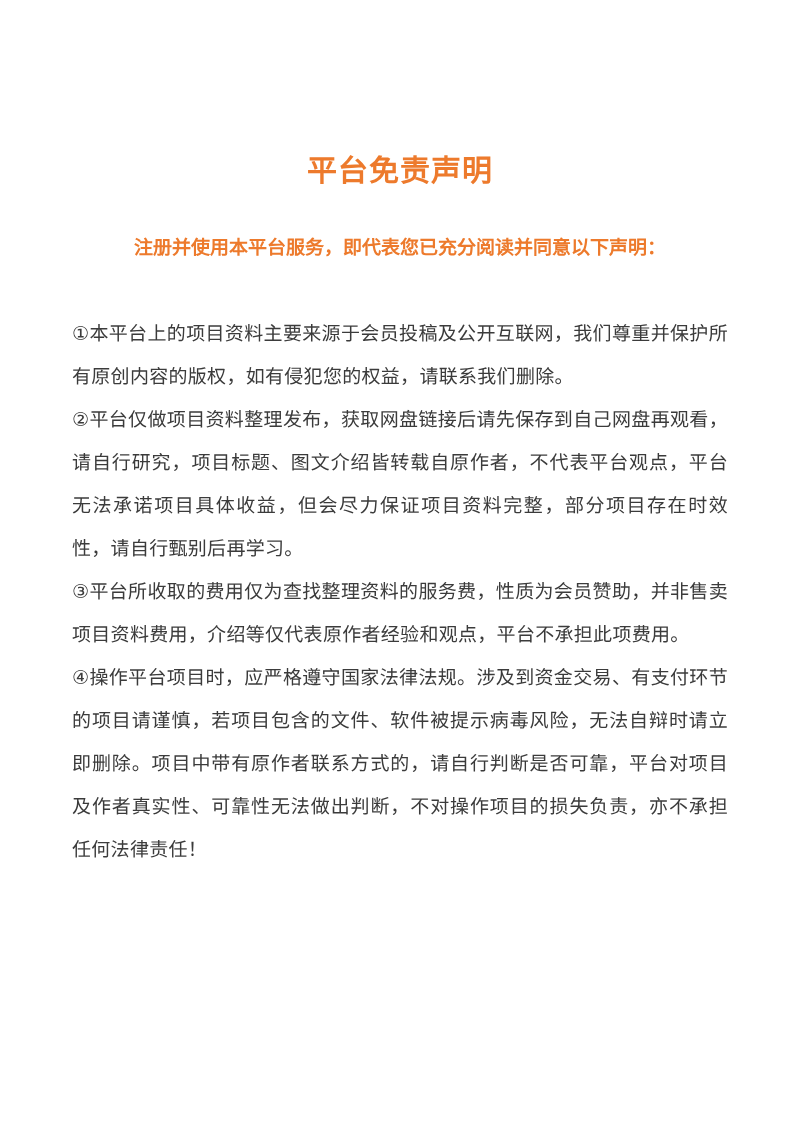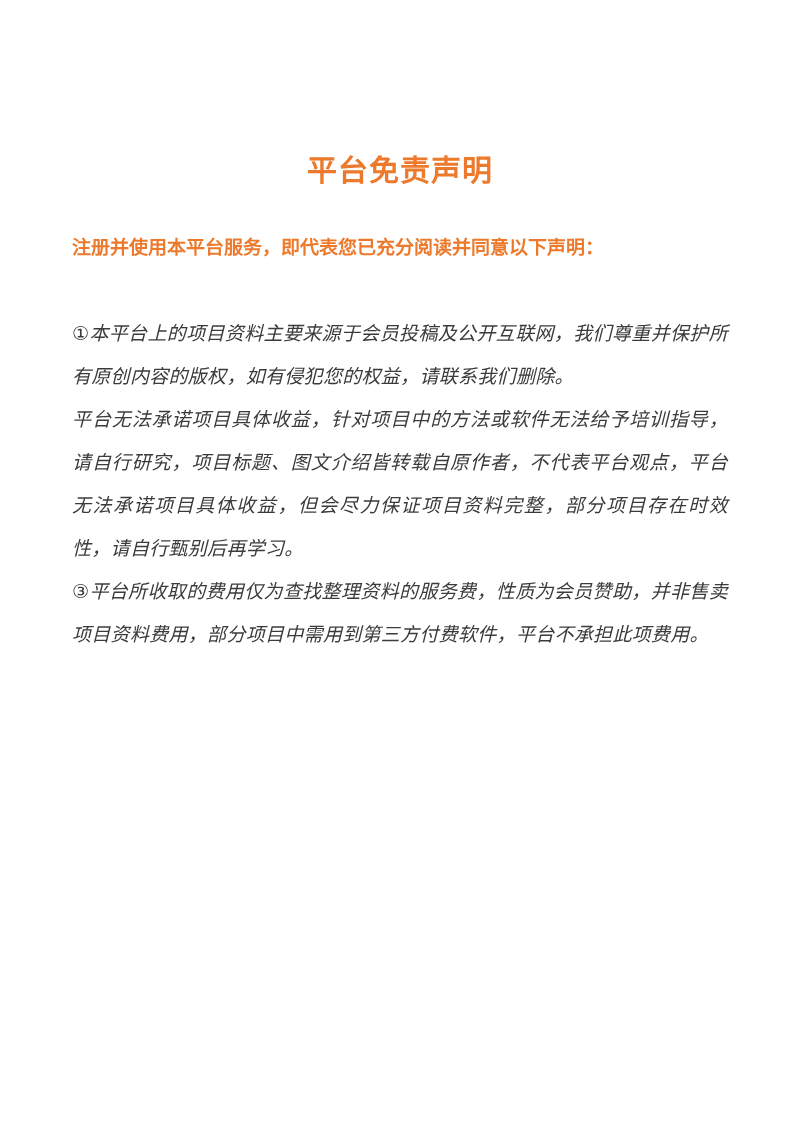--- a/index.html
+++ b/index.html
@@ -25,25 +25,24 @@
     text-align: center;
     color: #ED7A2C;
     letter-spacing: 1px;
   }
   .doc-intro {
     margin: 46px 72px 0 72px;
     font-size: 19px;
     line-height: 24px;
     font-weight: 700;
     color: #ED7A2C;
-    text-align: left;
+    text-align: center;
   }
   .doc-body {
     margin: 52px 72px 0 72px;
-    font-style: italic;
   }
   .doc-body p.clause {
     margin: 0;
     font-size: 19px;
     line-height: 43px;
     font-weight: 400;
     color: #3B3B3B;
     text-align: justify;
     letter-spacing: 0.3px;
   }
@@ -52,17 +51,18 @@
 <body>
 
 <div class="page">
 
   <h1 class="doc-title">平台免责声明</h1>
 
   <p class="doc-intro">注册并使用本平台服务，即代表您已充分阅读并同意以下声明：</p>
 
   <div class="doc-body">
     <p class="clause">①本平台上的项目资料主要来源于会员投稿及公开互联网，我们尊重并保护所有原创内容的版权，如有侵犯您的权益，请联系我们删除。</p>
-    <p class="clause">平台无法承诺项目具体收益，针对项目中的方法或软件无法给予培训指导，请自行研究，项目标题、图文介绍皆转载自原作者，不代表平台观点，平台无法承诺项目具体收益，但会尽力保证项目资料完整，部分项目存在时效性，请自行甄别后再学习。</p>
-    <p class="clause">③平台所收取的费用仅为查找整理资料的服务费，性质为会员赞助，并非售卖项目资料费用，部分项目中需用到第三方付费软件，平台不承担此项费用。</p>
+    <p class="clause">②平台仅做项目资料整理发布，获取网盘链接后请先保存到自己网盘再观看，请自行研究，项目标题、图文介绍皆转载自原作者，不代表平台观点，平台无法承诺项目具体收益，但会尽力保证项目资料完整，部分项目存在时效性，请自行甄别后再学习。</p>
+    <p class="clause">③平台所收取的费用仅为查找整理资料的服务费，性质为会员赞助，并非售卖项目资料费用，介绍等仅代表原作者经验和观点，平台不承担此项费用。</p>
+    <p class="clause">④操作平台项目时，应严格遵守国家法律法规。涉及到资金交易、有支付环节的项目请谨慎，若项目包含的文件、软件被提示病毒风险，无法自辩时请立即删除。项目中带有原作者联系方式的，请自行判断是否可靠，平台对项目及作者真实性、可靠性无法做出判断，不对操作项目的损失负责，亦不承担任何法律责任！</p>
   </div>
 
 </div>
 
 </body></html>

